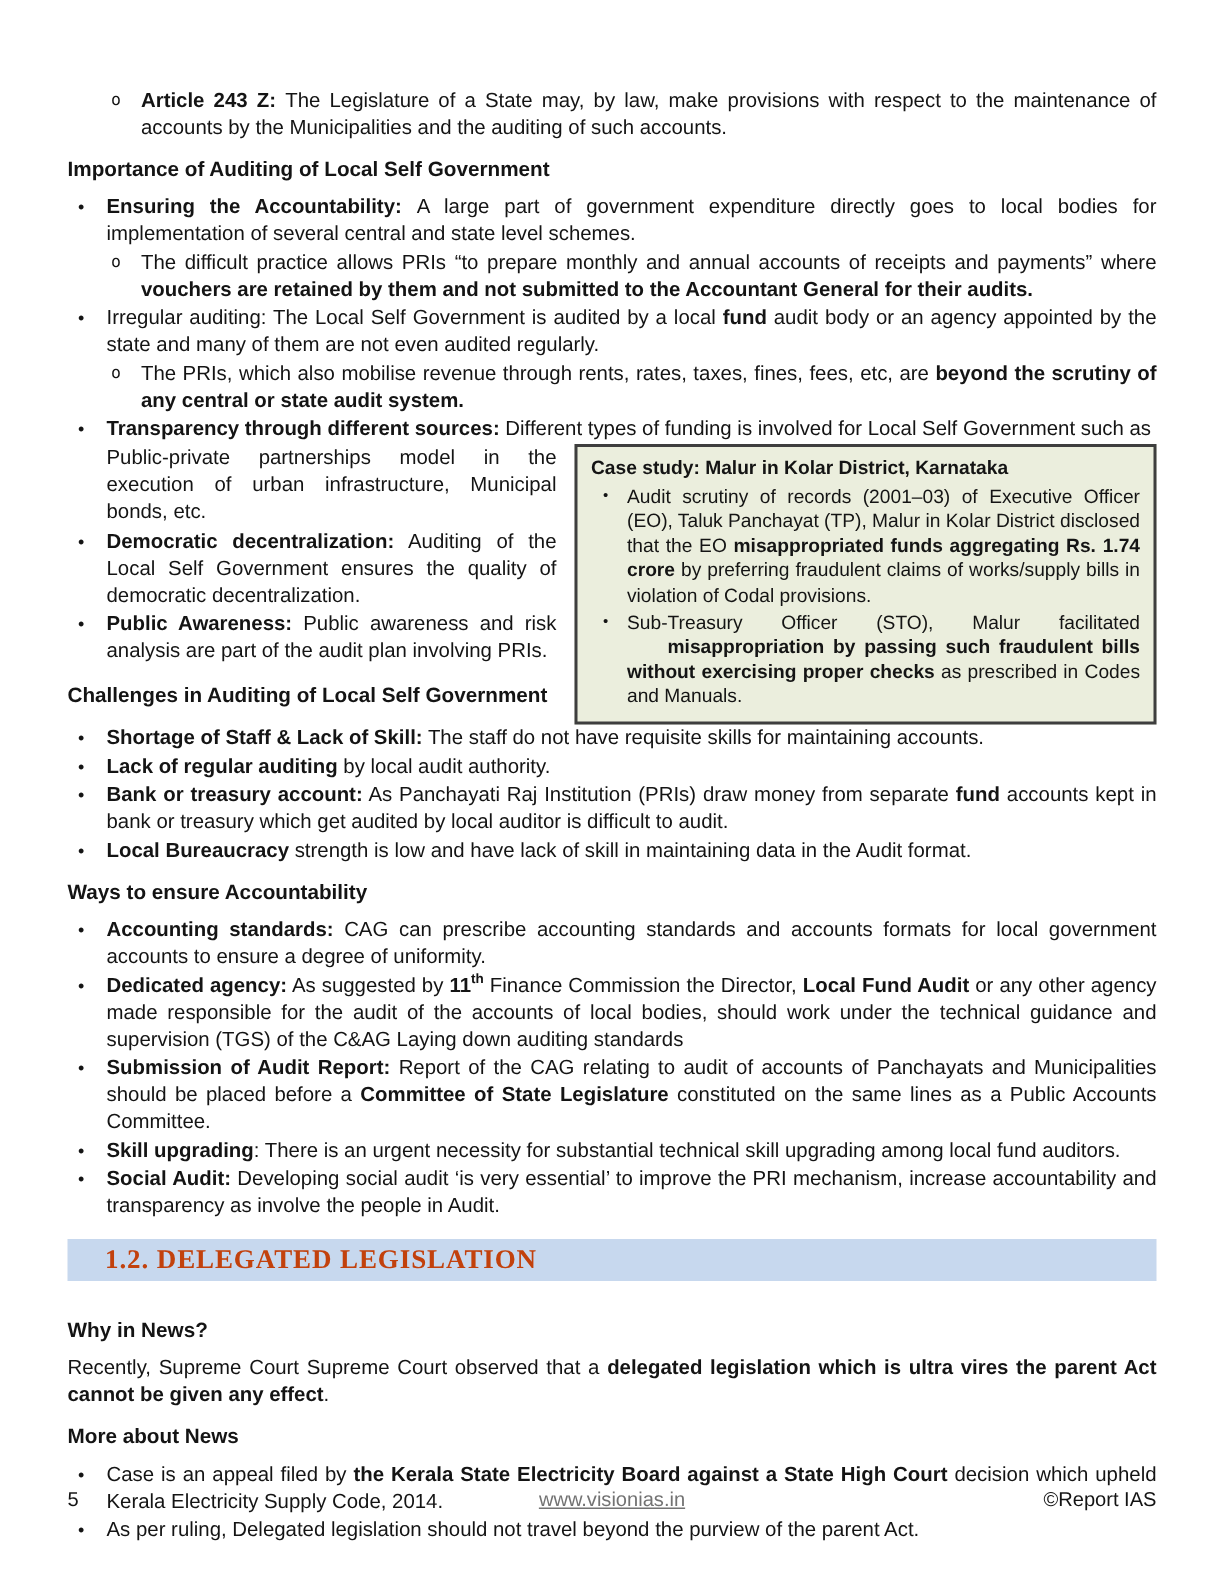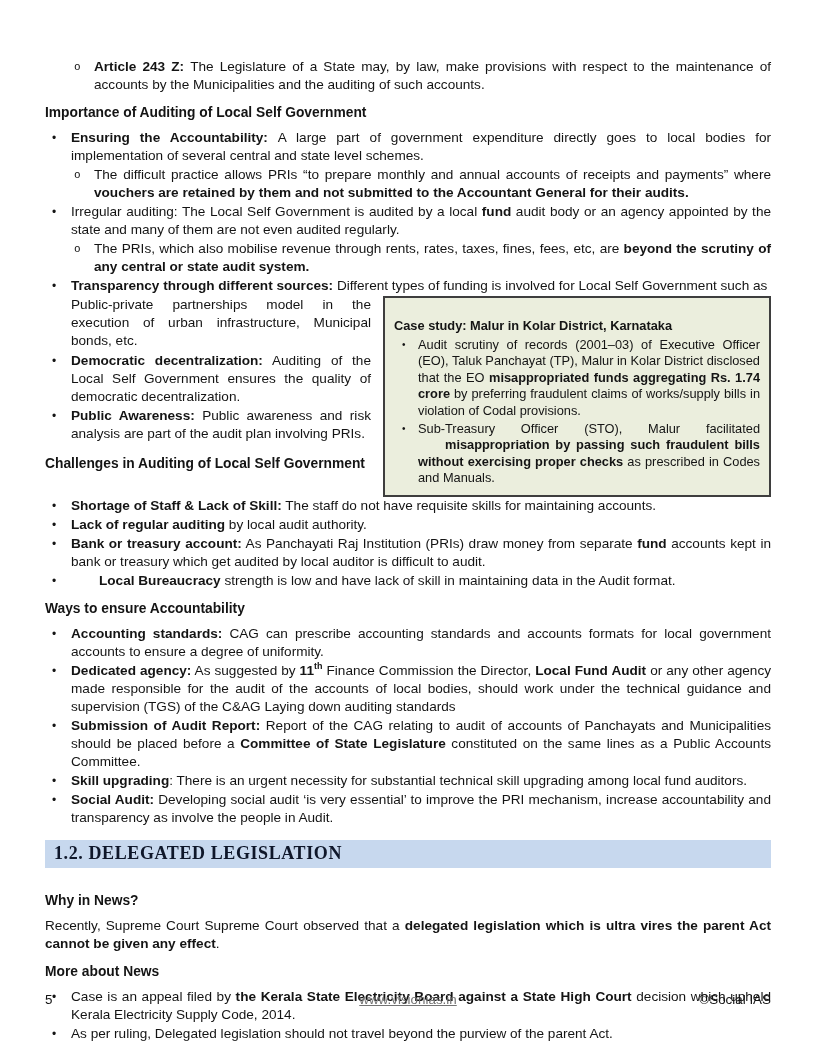--- a/index.html
+++ b/index.html
@@ -36,35 +36,35 @@
     font-size:11px;
   }
   .intro-wrap { margin-top:2px; }
   .wrap-row { display:flex; gap:12px; margin-top:1px; }
   .wrap-left { width:326px; }
   .wrap-left .cont { text-align:justify; padding-left:26px; margin-bottom:2px; }
   .wrap-left .h3 { margin-top:12px; }
   .case-box {
     flex:1;
     border:2px solid #3e3e3e;
-    padding:20px 9px 7px 9px;
+    padding:6px 9px 7px 9px;
     font-size:12.8px;
     line-height:16.6px;
     align-self:flex-start;
   }
   .case-box .case-title { font-weight:bold; margin-bottom:2px; }
   .case-box .bullet .marker { flex:0 0 24px; padding-left:8px; font-size:10px; }
   .section-band {
     margin:13px 0 24px 0;
-    padding:4px 9px 6px 9px;
+    padding:4px 9px 6px 25px;
     font-family:"Liberation Serif", serif;
     font-weight:bold;
     font-size:18px;
     letter-spacing:0.6px;
-    color:#0f172a;
+    color:#c2410c;
   }
   .footer {
     position:absolute;
     left:45px; right:45px; top:991px;
     display:flex;
     align-items:baseline;
     font-size:13.4px;
   }
   .footer .f-left { width:120px; }
   .footer .f-center { flex:1; text-align:center; }
@@ -141,21 +141,21 @@
   <div class="bullet">
     <span class="marker">•</span>
     <div class="btext"><span style="font-weight: bold;">Lack of regular auditing</span><span> by local audit authority.</span></div>
   </div>
   <div class="bullet">
     <span class="marker">•</span>
     <div class="btext"><span style="font-weight: bold;">Bank or treasury account:</span><span> As Panchayati Raj Institution (PRIs) draw money from separate </span><span style="font-weight: bold;">fund</span><span> accounts kept in bank or treasury which get audited by local auditor is difficult to audit.</span></div>
   </div>
   <div class="bullet">
     <span class="marker">•</span>
-    <div class="btext"><span style="font-weight: bold; margin-left: 28px;">Local Bureaucracy</span><span> strength is low and have lack of skill in maintaining data in the Audit format.</span></div>
+    <div class="btext"><span style="font-weight: bold;">Local Bureaucracy</span><span> strength is low and have lack of skill in maintaining data in the Audit format.</span></div>
   </div>
 
   <div class="h3">Ways to ensure Accountability</div>
   <div class="bullet">
     <span class="marker">•</span>
     <div class="btext"><span style="font-weight: bold;">Accounting standards:</span><span> CAG can prescribe accounting standards and accounts formats for local government accounts to ensure a degree of uniformity.</span></div>
   </div>
   <div class="bullet">
     <span class="marker">•</span>
     <div class="btext"><span style="font-weight: bold;">Dedicated agency:</span><span> As suggested by </span><span style="font-weight: bold;">11</span><sup style="font-weight: bold;">th</sup><span> Finance Commission the Director, </span><span style="font-weight: bold;">Local Fund Audit</span><span> or any other agency made responsible for the audit of the accounts of local bodies, should work under the technical guidance and supervision (TGS) of the C&amp;AG Laying down auditing standards</span></div>
@@ -184,16 +184,16 @@
     <div class="btext"><span>Case is an appeal filed by </span><span style="font-weight: bold;">the Kerala State Electricity Board against a State High Court</span><span> decision which upheld Kerala Electricity Supply Code, 2014.</span></div>
   </div>
   <div class="bullet">
     <span class="marker">•</span>
     <div class="btext"><span>As per ruling, Delegated legislation should not travel beyond the purview of the parent Act.</span></div>
   </div>
 
   <div class="footer">
     <span class="f-left">5</span>
     <span class="f-center"><a style="color: #737373;">www.visionias.in</a></span>
-    <span class="f-right">©Social IAS</span>
+    <span class="f-right">©Report IAS</span>
   </div>
 
 </div>
 
 </body></html>

